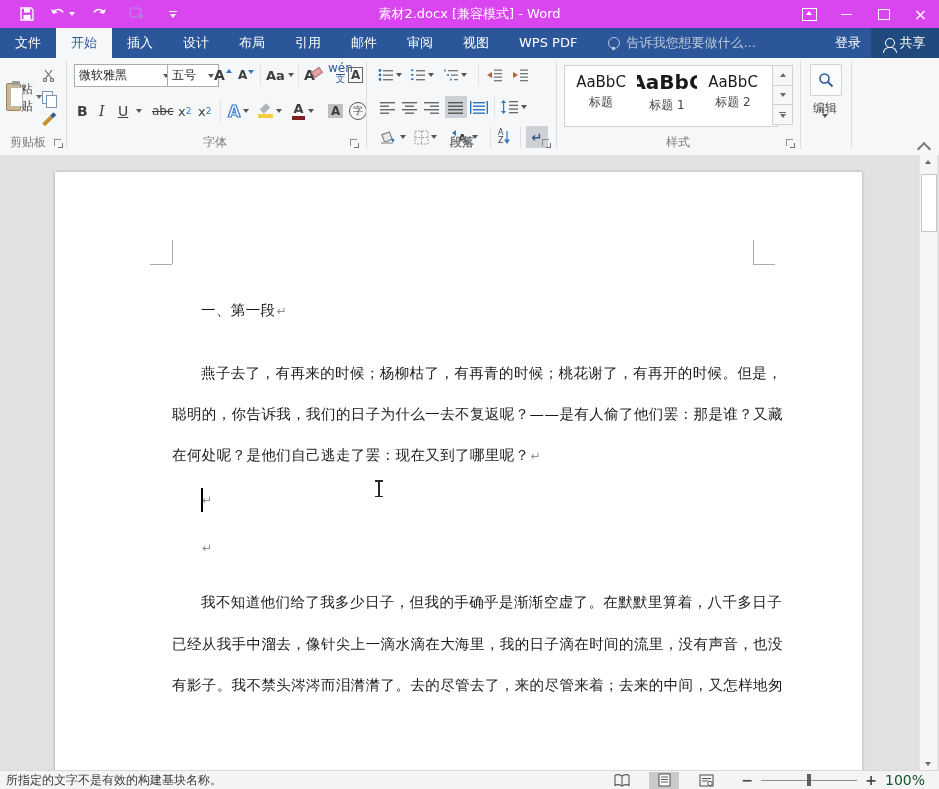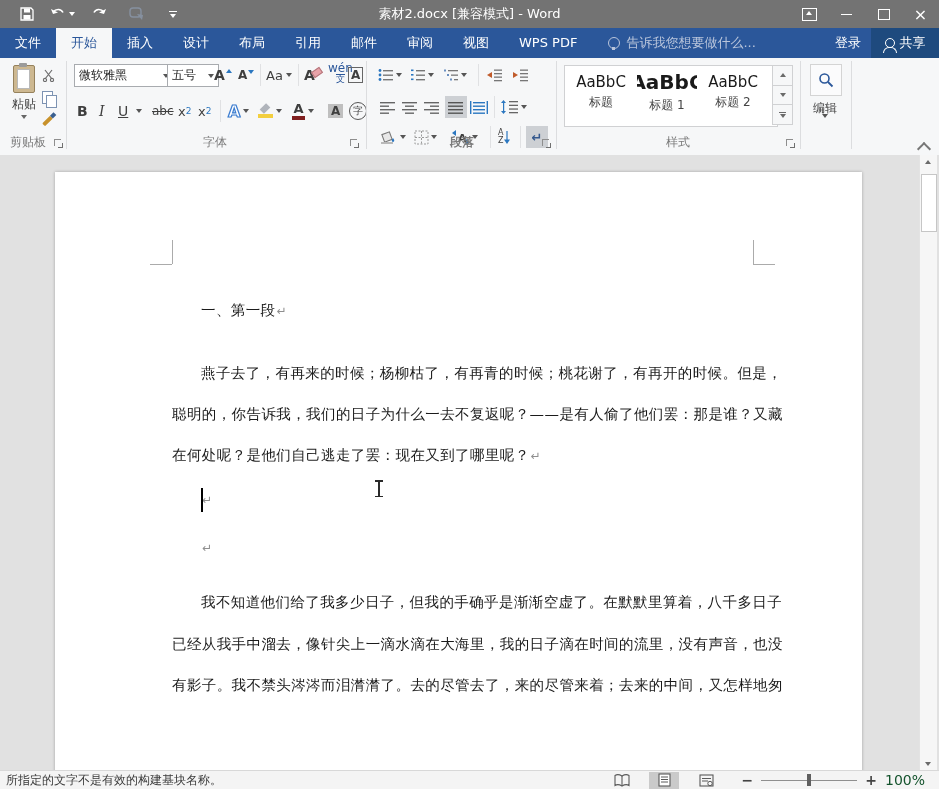--- a/index.html
+++ b/index.html
@@ -1,19 +1,19 @@
 <!DOCTYPE html>
 <html><head>
 <meta charset="utf-8">
 <style>
   html,body{margin:0;padding:0;background:#999;}
   .app{position:relative;width:939px;height:789px;overflow:hidden;background:#e1e1e1;
        font-family:"DejaVu Sans","Liberation Sans",sans-serif;-webkit-font-smoothing:antialiased;}
   
-  .titlebar{position:absolute;left:0;top:0;right:0;height:28px;background:#737373;color:#fff;}
+  .titlebar{position:absolute;left:0;top:0;right:0;height:28px;background:#d946ef;color:#fff;}
   .qat{position:absolute;left:12px;top:0;height:28px;display:flex;align-items:center;gap:0;}
   .qbtn{height:28px;display:flex;align-items:center;justify-content:center;color:#fff;}
   .ddw{width:0;height:0;border-left:3px solid transparent;border-right:3px solid transparent;border-top:4px solid #fff;margin-left:3px;}
   .dds{width:0;height:0;border-left:3px solid transparent;border-right:3px solid transparent;border-top:4px solid #49618c;}
   .qat-more{display:flex;flex-direction:column;align-items:center;}
   .qat-more .bar{width:8px;height:1px;background:#fff;margin-bottom:2px;}
   .titletext{position:absolute;left:200px;right:200px;top:0;height:28px;line-height:28px;text-align:center;font-size:13px;}
   .wincontrols{position:absolute;right:0;top:0;height:28px;display:flex;align-items:center;}
   .winbtn{width:37px;height:28px;display:flex;align-items:center;justify-content:center;font-size:14px;}
   .rdo-box{width:13px;height:11px;border:1px solid #fff;position:relative;}
@@ -36,21 +36,21 @@
   .ribbon{position:absolute;left:0;top:58px;right:0;height:97px;background:#f6f7f8;border-bottom:1px solid #cfcfcf;}
   .gsep{position:absolute;top:3px;height:88px;width:1px;background:#dcdddf;}
   .glabel{position:absolute;bottom:4px;font-size:12px;color:#7b7b7b;text-align:center;}
   .dlg{position:absolute;bottom:6px;width:10px;height:10px;}
   .dlg::before{content:"";position:absolute;left:0;top:0;width:6px;height:6px;border-left:1px solid #8e8e8e;border-top:1px solid #8e8e8e;}
   .dlg::after{content:"";position:absolute;right:1px;bottom:1px;width:4px;height:4px;border-right:1.5px solid #707070;border-bottom:1.5px solid #707070;}
   .rbtn{position:absolute;display:flex;align-items:center;justify-content:center;height:22px;color:#3f3f3f;font-size:13px;}
   .activebox{background:#cdd0d4;}
   .vline{position:absolute;width:1px;height:22px;background:#e0e1e3;}
   
-  .pastebtn{position:absolute;left:6px;top:5px;width:36px;height:66px;display:flex;flex-direction:column;align-items:center;font-size:12px;color:#3f3f3f;}
+  .pastebtn{position:absolute;left:6px;top:5px;width:36px;height:66px;display:flex;flex-direction:row;align-items:center;font-size:12px;color:#3f3f3f;}
   .clipboard{width:20px;height:26px;background:#cdb891;border:1px solid #96825d;border-radius:2px;position:relative;margin-top:2px;}
   .clipboard::before{content:"";position:absolute;left:5px;top:-3px;width:8px;height:4px;background:#9b9b9b;border-radius:1px;}
   .clipboard::after{content:"";position:absolute;left:3px;top:3px;width:11px;height:18px;background:#fff;border:1px solid #b9b9b9;}
   .copyicon{width:9px;height:11px;border:1px solid #7d93b2;background:#fff;position:relative;}
   .copyicon::after{content:"";position:absolute;left:3px;top:3px;width:9px;height:11px;border:1px solid #7d93b2;background:#fff;}
   .painter{width:11px;height:4px;background:#c8922b;border-radius:1px;transform:rotate(-45deg);position:relative;}
   .painter::after{content:"";position:absolute;right:-5px;top:0;width:5px;height:4px;background:#3a5f8f;}
   
   .combo{position:absolute;height:21px;background:#fff;border:1px solid #a8abaf;display:flex;align-items:center;font-size:12px;color:#222;padding:0 4px;justify-content:space-between;}
   .glyphA{font-size:14px;font-weight:bold;color:#3f3f3f;}
@@ -238,21 +238,21 @@
     <div class="rbtn" style="left:214px;top:6px;">
       <span class="glyphA">A</span>
         <span class="tiny-up"></span>
     </div>
     <div class="rbtn" style="left:238px;top:6px;">
       <span class="glyphA" style="font-size:12px">A</span>
         <span class="tiny-dn"></span>
     </div>
     <div class="vline" style="left:260px;top:6px;"></div>
     <div class="rbtn" style="left:266px;top:6px;">
-      <span style="font-size:13px;color:#3f3f3f;">Aa</span>
+      <span style="font-size:13px;color:#3f3f3f;font-weight:bold;">Aa</span>
       <span class="dds" style="border-top-color:#555;margin-left:3px;"></span>
     </div>
     <div class="vline" style="left:298px;top:6px;"></div>
     <div class="rbtn" style="left:304px;top:6px;">
       <span class="clearfmt">A</span>
     </div>
     <div class="rbtn" style="left:328px;top:4px;">
       <span class="pinyin">
         <span class="p1">wén</span>
         <span class="p2">文</span>

